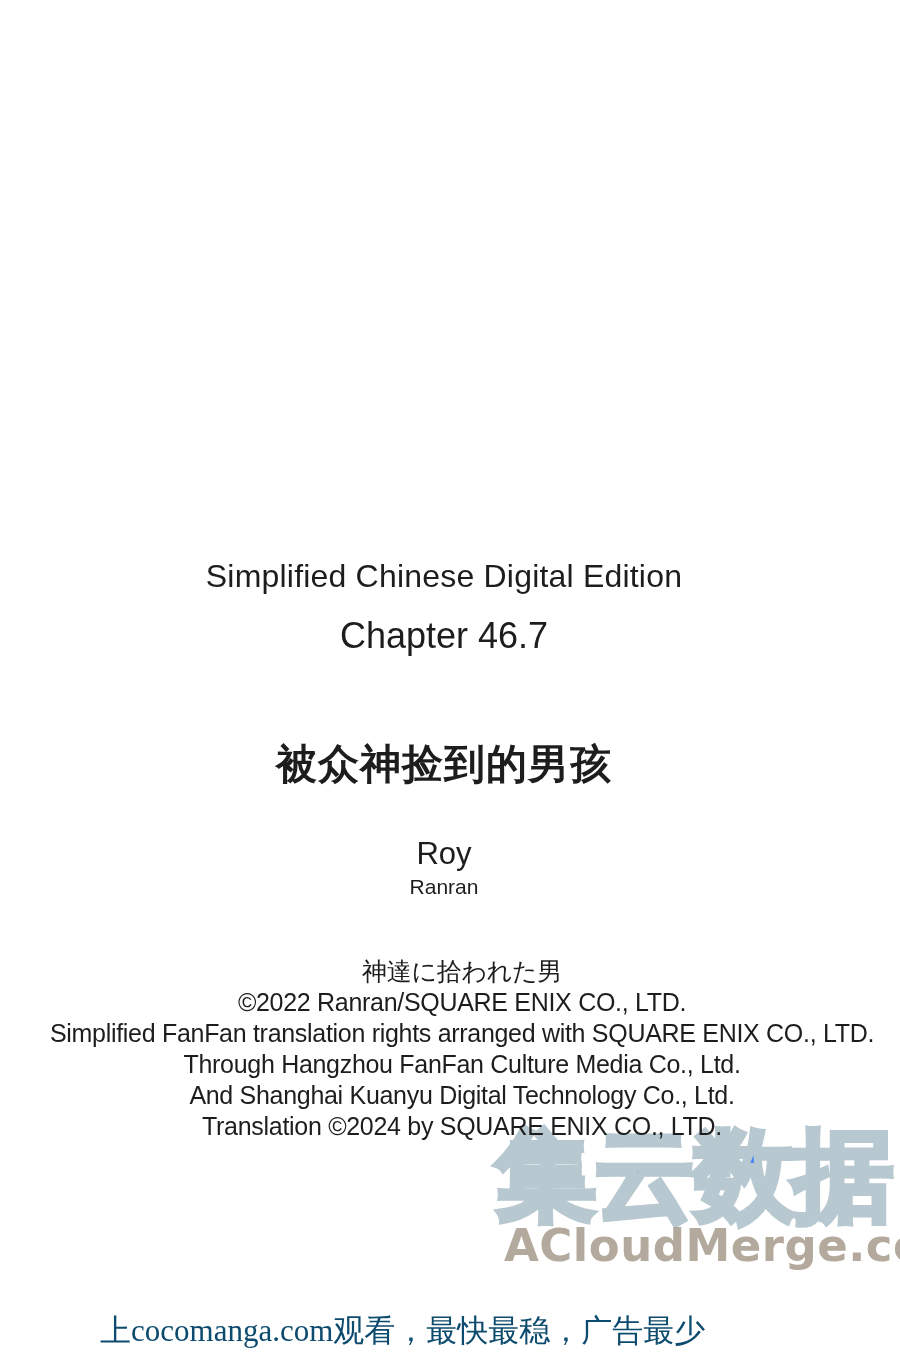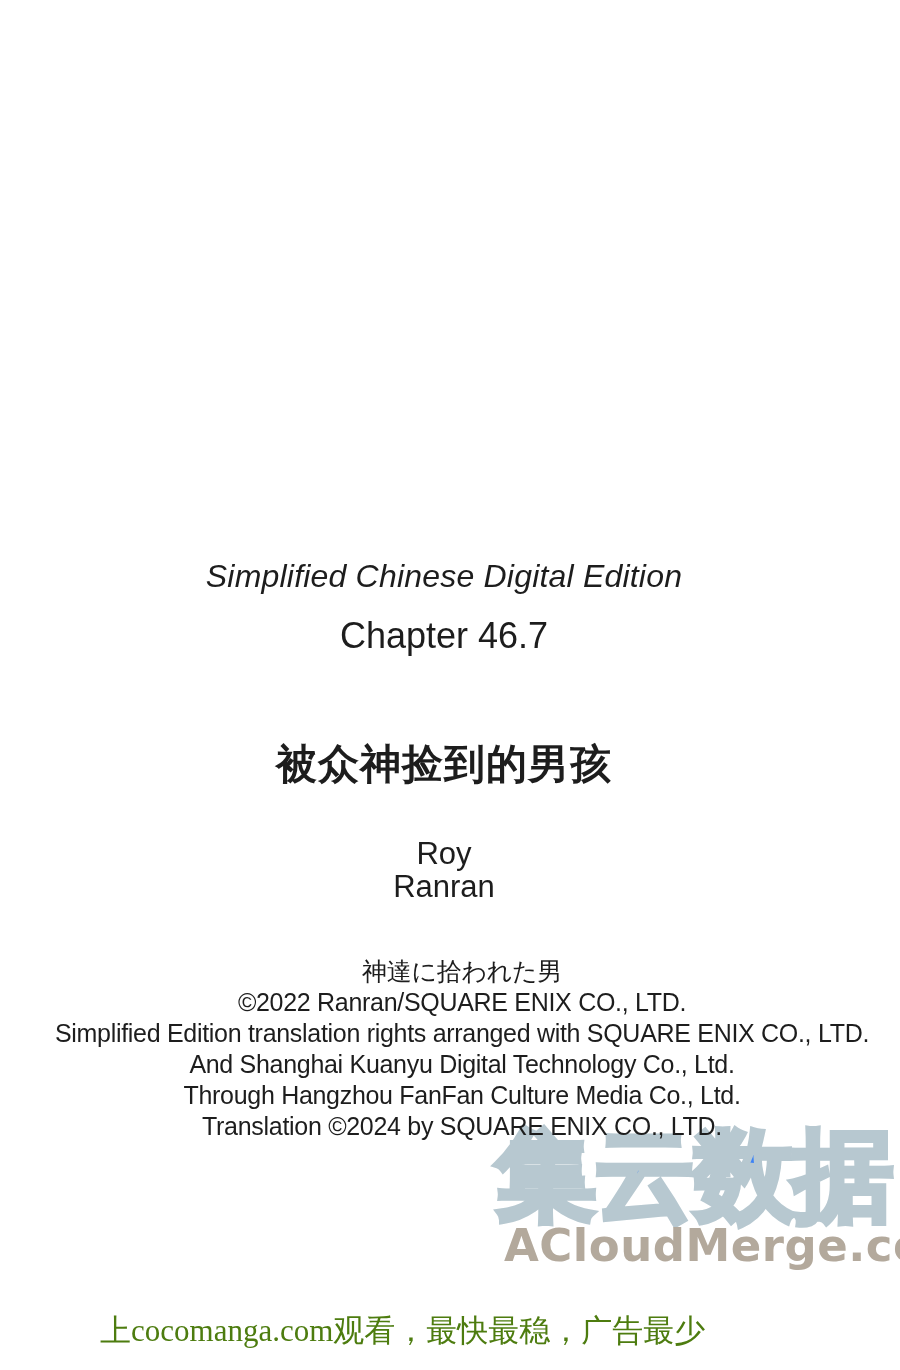--- a/index.html
+++ b/index.html
@@ -24,42 +24,41 @@
     position: absolute;
     left: 0;
     width: 888px;
     text-align: center;
   }
   .edition-line {
     top: 558px;
     font-size: 32px;
     line-height: 36px;
     letter-spacing: 0.2px;
-    font-style: italic;
   }
   .chapter-line {
     top: 618px;
     font-size: 36px;
     line-height: 36px;
   }
   .title-cn {
     top: 740px;
     font-size: 41px;
     line-height: 48px;
     font-weight: 600;
     letter-spacing: 1px;
   }
   .author-roy {
     top: 837px;
     font-size: 31px;
     line-height: 33px;
   }
   .author-ranran {
     top: 870px;
-    font-size: 31px;
+    font-size: 21px;
     line-height: 33px;
   }
   .credits {
     top: 956px;
     font-size: 25px;
     line-height: 31px;
     letter-spacing: -0.3px;
   }
   .credits .credit-line {
     white-space: nowrap;
@@ -97,21 +96,21 @@
     position: relative;
     z-index: 2;
   }
   .promo-line {
     position: absolute;
     left: 100px;
     top: 1312px;
     font-family: "Liberation Serif", "DejaVu Serif", serif;
     font-size: 31px;
     line-height: 38px;
-    color: #4d7c0f;
+    color: #0c4a6e;
     z-index: 2;
     white-space: nowrap;
   }
 </style>
 </head>
 <body>
 
 <div class="page">
 
   <div class="wm-cjk">集云数据</div>
@@ -125,23 +124,23 @@
 
     <div class="centered title-cn">被众神捡到的男孩</div>
 
     <div class="centered author-roy">Roy</div>
 
     <div class="centered author-ranran">Ranran</div>
 
     <div class="centered credits">
       <div class="credit-line">神達に拾われた男</div>
       <div class="credit-line">©2022 Ranran/SQUARE ENIX CO., LTD.</div>
-      <div class="credit-line">Simplified Edition translation rights arranged with SQUARE ENIX CO., LTD.</div>
+      <div class="credit-line">Simplified FanFan translation rights arranged with SQUARE ENIX CO., LTD.</div>
+      <div class="credit-line">Through Hangzhou FanFan Culture Media Co., Ltd.</div>
       <div class="credit-line">And Shanghai Kuanyu Digital Technology Co., Ltd.</div>
-      <div class="credit-line">Through Hangzhou FanFan Culture Media Co., Ltd.</div>
       <div class="credit-line">Translation ©2024 by SQUARE ENIX CO., LTD.</div>
     </div>
 
   </div>
 
   <div class="promo-line">上cocomanga.com观看，最快最稳，广告最少</div>
 
 </div>
 
 </body></html>

